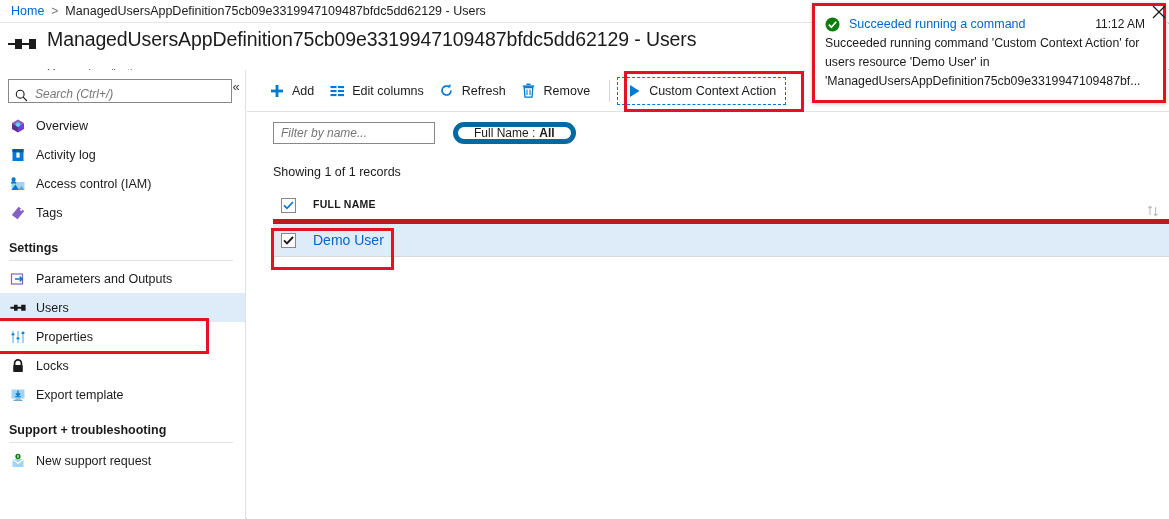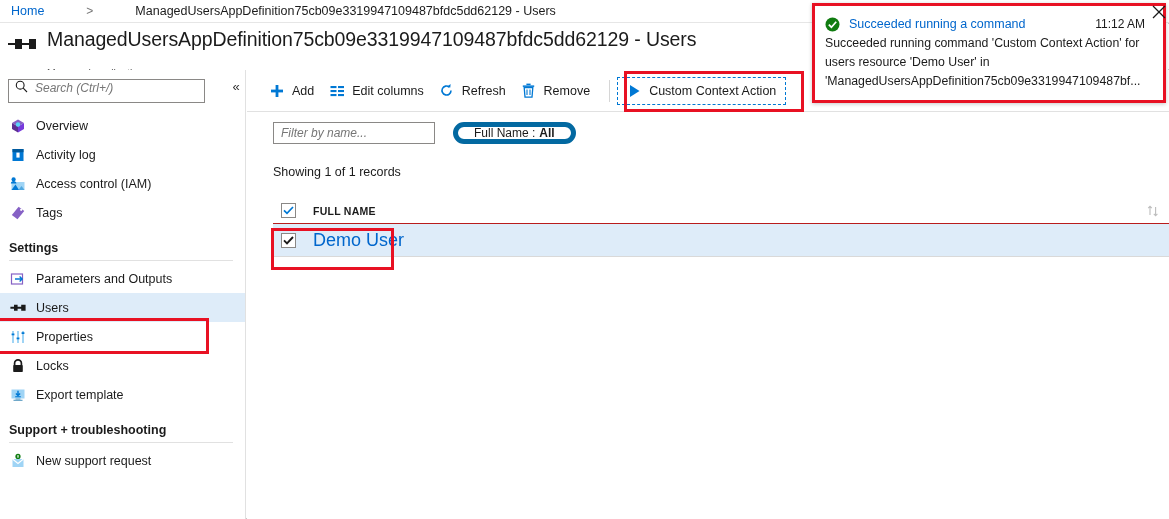--- a/index.html
+++ b/index.html
@@ -21,21 +21,20 @@
 
   
   .breadcrumb {
     position: absolute; left: 0; top: 0;
     width: 1169px; height: 23px;
     display: flex; align-items: center;
     padding-left: 11px;
     font-size: 12.5px; color: #1b1b1b;
     background: #fff;
     border-bottom: 1px solid #e6e6e6;
-    gap: 35px;
   }
   .bc-home { color: #0066cc; cursor: pointer; }
   .bc-sep { color: #767676; margin: 0 7px; font-size: 12px; }
   .bc-current { color: #1b1b1b; }
 
   
   .page-header {
     position: absolute; left: 0; top: 24px;
     width: 1169px; height: 45px;
     background: #fff;
@@ -57,24 +56,24 @@
   
   .leftnav {
     position: absolute; left: 0; top: 70px;
     width: 246px; height: 449px;
     background: #fff;
     border-right: 1px solid #e1e1e1;
     overflow: hidden;
   }
   .search-wrap {
     position: absolute; left: 8px; top: 9px;
-    width: 197px; height: 24px;
+    width: 224px; height: 24px;
     border: 1px solid #8a8886;
     background: #fff;
-    display: flex; align-items: flex-start;
+    display: flex; align-items: flex-end;
   }
   .search-icon { margin-left: 6px; margin-right: 5px; display: flex; }
   .search-input {
     border: none; outline: none; width: 172px;
     font-size: 12px; font-style: italic; color: #6b6b6b;
     font-family: "Liberation Sans", sans-serif;
     background: transparent;
   }
   .search-input::placeholder { color: #767676; font-style: italic; opacity: 1; }
   .collapse-btn {
@@ -161,43 +160,43 @@
   .pill b { font-weight: bold; margin-left: 4px; }
 
   .records-label {
     position: absolute; left: 26px; top: 95px;
     font-size: 12.5px; font-weight: normal; color: #1b1b1b;
   }
 
   
   .grid { position: absolute; left: 26px; top: 128px; width: 896px; }
   .grid-head {
-    height: 26px; display: flex; align-items: center;
-    border-bottom: 1px solid #b91c1c; position: relative;
+    height: 26px; display: flex; 
+    border-bottom: 5px solid #b91c1c; position: relative;
   }
   .chk {
     width: 15px; height: 15px; border: 1px solid #8a8886;
     background: #fff; display: flex; align-items: center;
     justify-content: center; margin-left: 8px; margin-right: 17px;
     flex: 0 0 15px; cursor: pointer;
   }
   .col-head {
     font-size: 10.5px; font-weight: bold; color: #1b1b1b;
     letter-spacing: 0.25px;
   }
   .sort-ico {
     position: absolute; right: 9px; top: 6px;
     width: 14px; height: 14px;
   }
   .grid-row {
     height: 33px; display: flex; align-items: center;
     background: #deecf9; border-bottom: 1px solid #d9d9d9;
   }
   .cell-link {
-    font-size: 18px; color: #0066cc; cursor: pointer;
+    font-size: 14px; color: #0066cc; cursor: pointer;
   }
 
   
   .hl {
     position: absolute; border: 3px solid #e81123;
     pointer-events: none; z-index: 40;
   }
 
   
   .toast {

